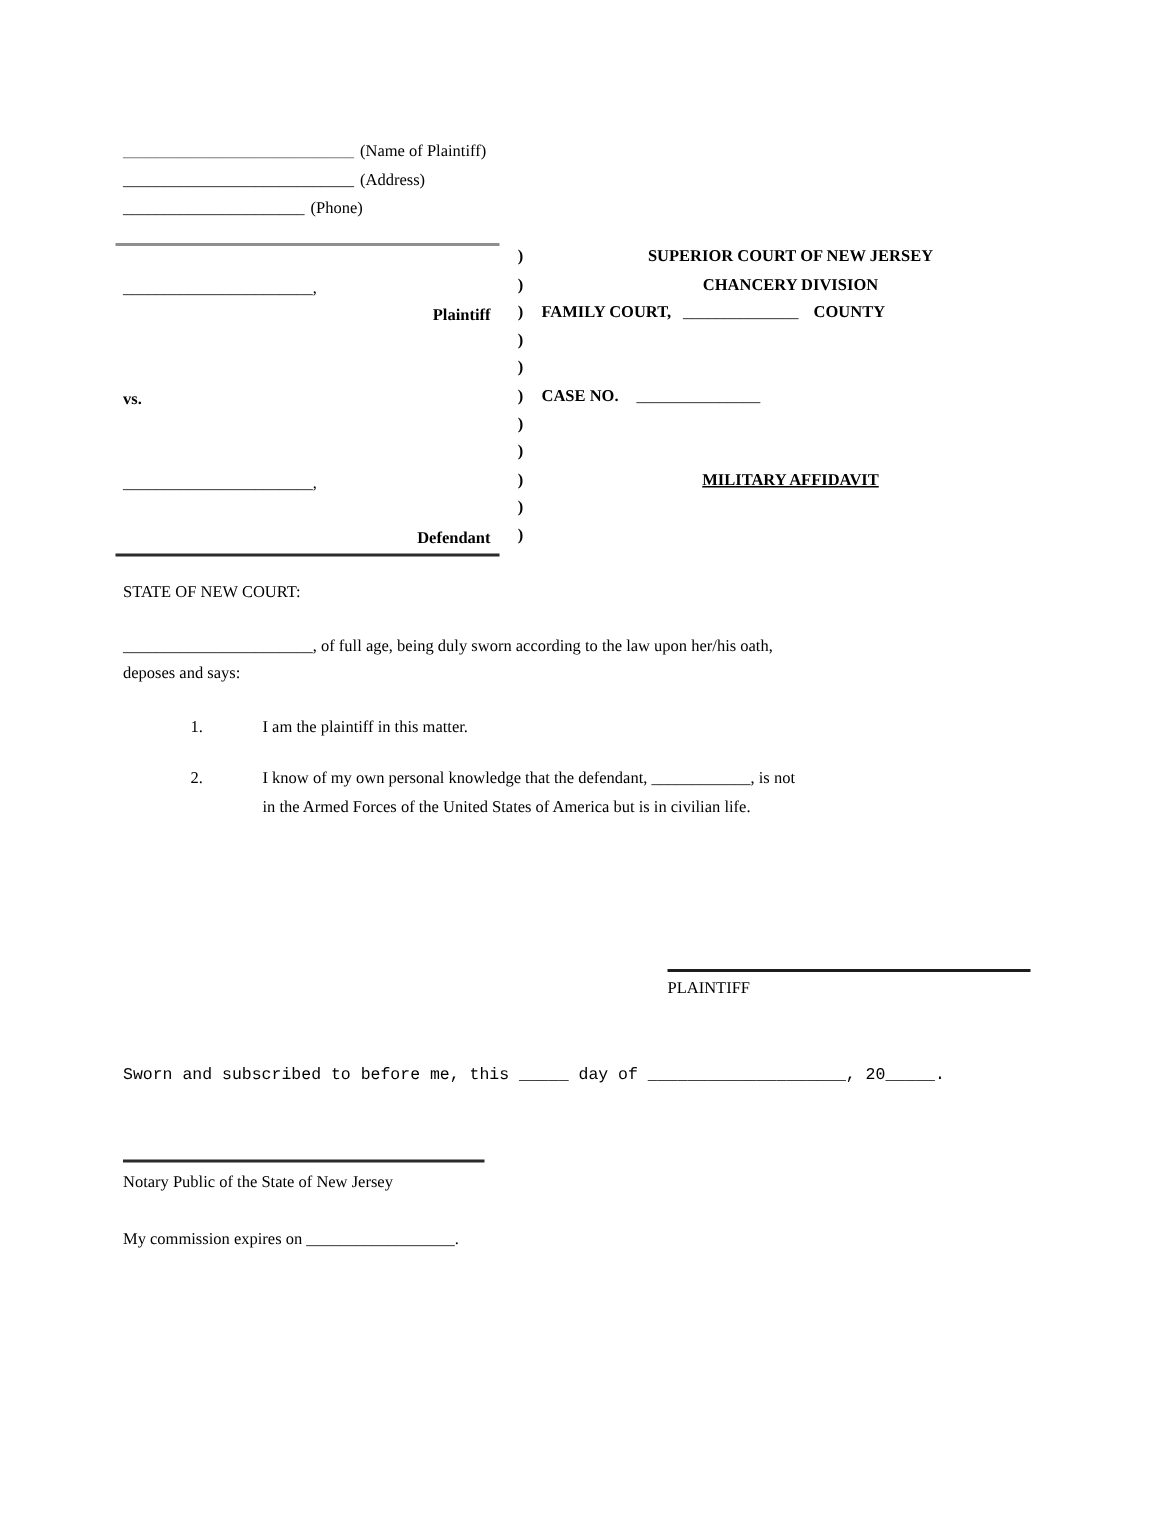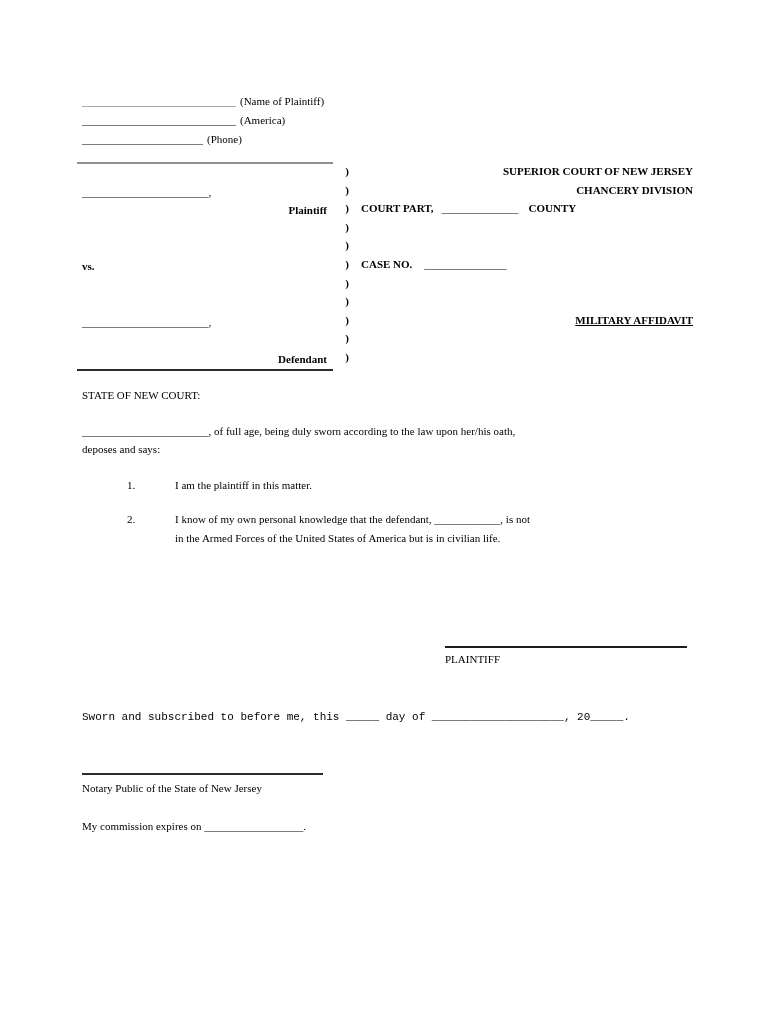--- a/index.html
+++ b/index.html
@@ -29,21 +29,21 @@
   .cap-col-left {
     width: 256px;
     border-top: 2px solid #8f8f8f;
     border-bottom: 2px solid #2b2b2b;
   }
   .cap-col-paren { width: 28px; text-align: center; font-weight: bold; }
   .cap-col-right { width: 332px; }
   .cap-row { height: 18.6px; line-height: 18.6px; white-space: nowrap; overflow: visible; }
   .cap-col-left .cap-row { padding-left: 5px; }
   .cap-row.right-al { text-align: right; padding-right: 6px; }
-  .cap-row.center-al { text-align: right; }
+  .cap-row.center-al { text-align: center; }
   .doc-title { text-decoration: underline; }
   .inline-gap-8 { margin-left: 8px; }
   .inline-gap-10 { margin-left: 10px; }
   .inline-gap-12 { margin-left: 12px; }
 
   
   .body-block { top: 386px; left: 82px; width: 612px; line-height: 18.6px; }
   .para { margin-bottom: 17px; }
   .item { display: flex; margin-bottom: 16px; }
   .item-num { margin-left: 45px; width: 48px; flex: none; }
@@ -64,21 +64,21 @@
 </head>
 <body>
 
 <div class="page">
 
   <div class="abs header-block">
     <div class="header-row">
       <span class="gray-blank">____________________________</span><span class="header-label">(Name of Plaintiff)</span>
     </div>
     <div class="header-row">
-      <span>____________________________</span><span class="header-label">(America)</span>
+      <span>____________________________</span><span class="header-label">(Address)</span>
     </div>
     <div class="header-row">
       <span>______________________</span><span class="header-label">(Phone)</span>
     </div>
   </div>
 
   <div class="abs caption">
 
     <div class="cap-col-left">
       <div class="cap-row"></div>
@@ -105,21 +105,21 @@
       <div class="cap-row">)</div>
       <div class="cap-row">)</div>
       <div class="cap-row">)</div>
       <div class="cap-row">)</div>
     </div>
 
     <div class="cap-col-right">
       <div class="cap-row center-al bold">SUPERIOR COURT OF NEW JERSEY</div>
       <div class="cap-row center-al bold">CHANCERY DIVISION</div>
       <div class="cap-row">
-        <span class="bold">COURT PART,</span><span class="inline-gap-8">______________</span><span class="bold inline-gap-10">COUNTY</span>
+        <span class="bold">FAMILY COURT,</span><span class="inline-gap-8">______________</span><span class="bold inline-gap-10">COUNTY</span>
       </div>
       <div class="cap-row"></div>
       <div class="cap-row"></div>
       <div class="cap-row">
         <span class="bold">CASE NO.</span><span class="inline-gap-12">_______________</span>
       </div>
       <div class="cap-row"></div>
       <div class="cap-row"></div>
       <div class="cap-row center-al bold doc-title">MILITARY AFFIDAVIT</div>
       <div class="cap-row"></div>

